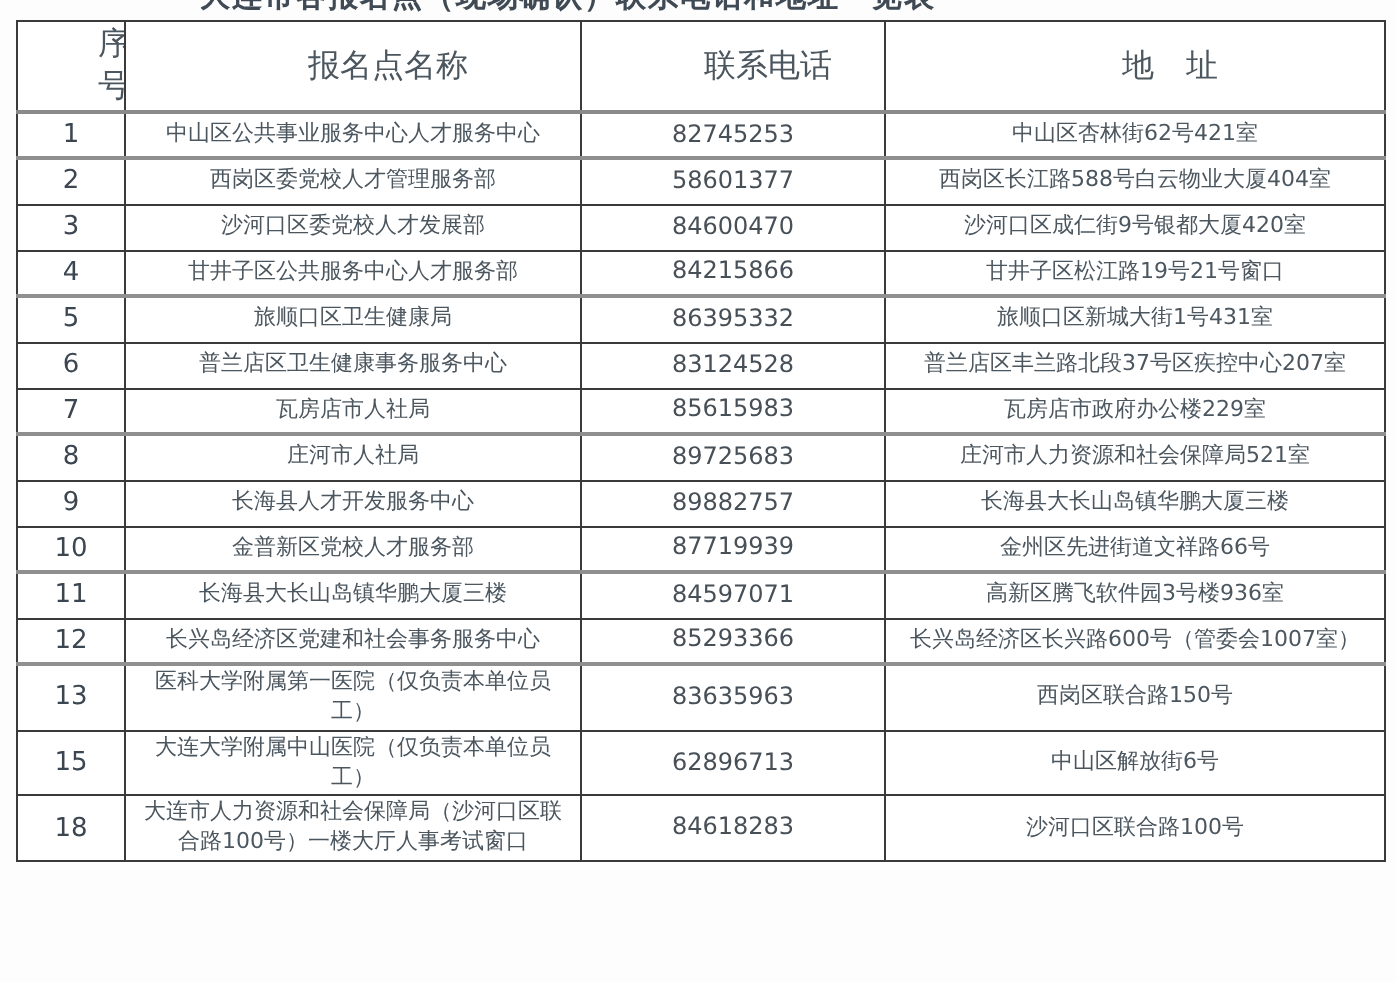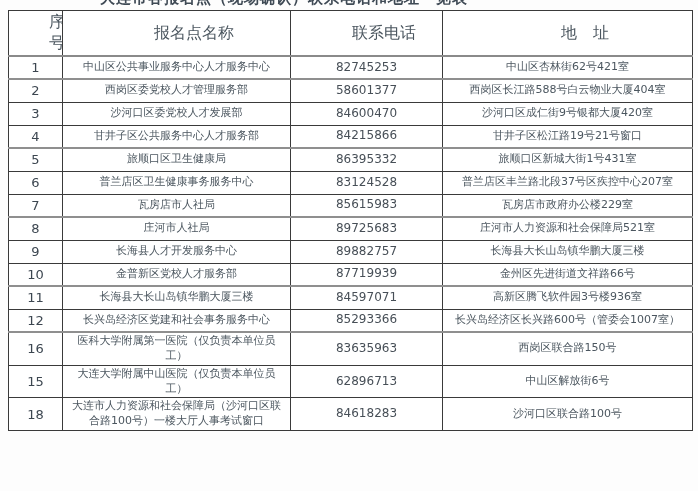--- a/index.html
+++ b/index.html
@@ -148,21 +148,21 @@
   </tr>
 
   <tr>
     <td class="c-no">12</td>
     <td class="c-name">长兴岛经济区党建和社会事务服务中心</td>
     <td class="c-phone">85293366</td>
     <td class="c-addr">长兴岛经济区长兴路600号（管委会1007室）</td>
   </tr>
 
   <tr>
-    <td class="c-no">16</td>
+    <td class="c-no">13</td>
     <td class="c-name">医科大学附属第一医院（仅负责本单位员工）</td>
     <td class="c-phone">83635963</td>
     <td class="c-addr">西岗区联合路150号</td>
   </tr>
 
 
   <tr>
     <td class="c-no">15</td>
     <td class="c-name">大连大学附属中山医院（仅负责本单位员工）</td>
     <td class="c-phone">62896713</td>

